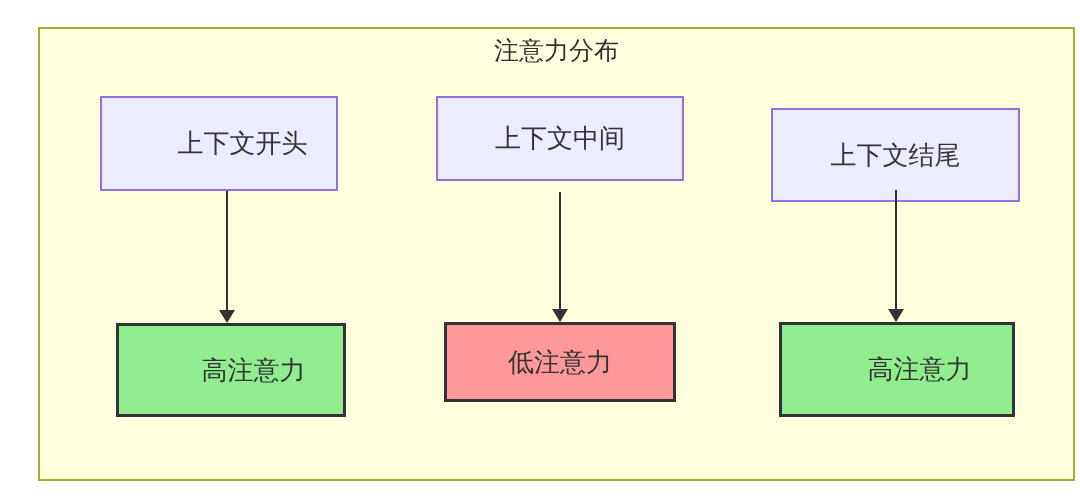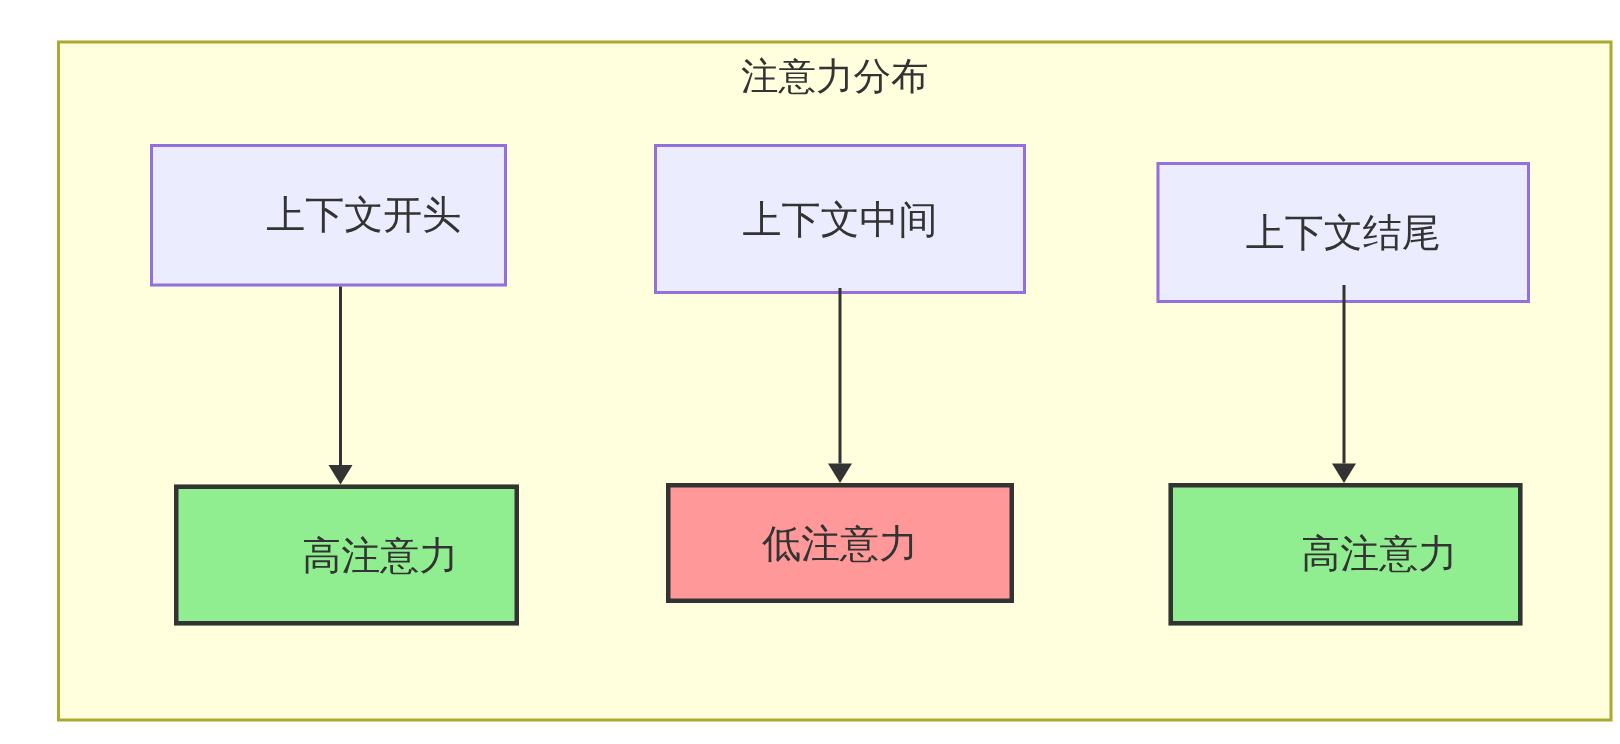--- a/index.html
+++ b/index.html
@@ -88,21 +88,21 @@
       <span>上下文开头</span>
     </div>
     <div class="edge" style="left:179px; top:162px; height:132px;">
       <div class="edge-line"></div>
       <div class="edge-head"></div>
     </div>
     <div class="node target" style="left:76px; top:294px; width:230px; height:94px;" data-level="high">
       <span>高注意力</span>
     </div>
 
-    <div class="node source" style="left:396px; top:67px; width:248px; height:100px;">
+    <div class="node source" style="left:396px; top:67px; width:248px; height:85px;">
       <span>上下文中间</span>
     </div>
     <div class="edge" style="left:512px; top:163px; height:130px;">
       <div class="edge-line"></div>
       <div class="edge-head"></div>
     </div>
     <div class="node target" style="left:404px; top:293px; width:232px; height:80px;" data-level="low">
       <span>低注意力</span>
     </div>
 

